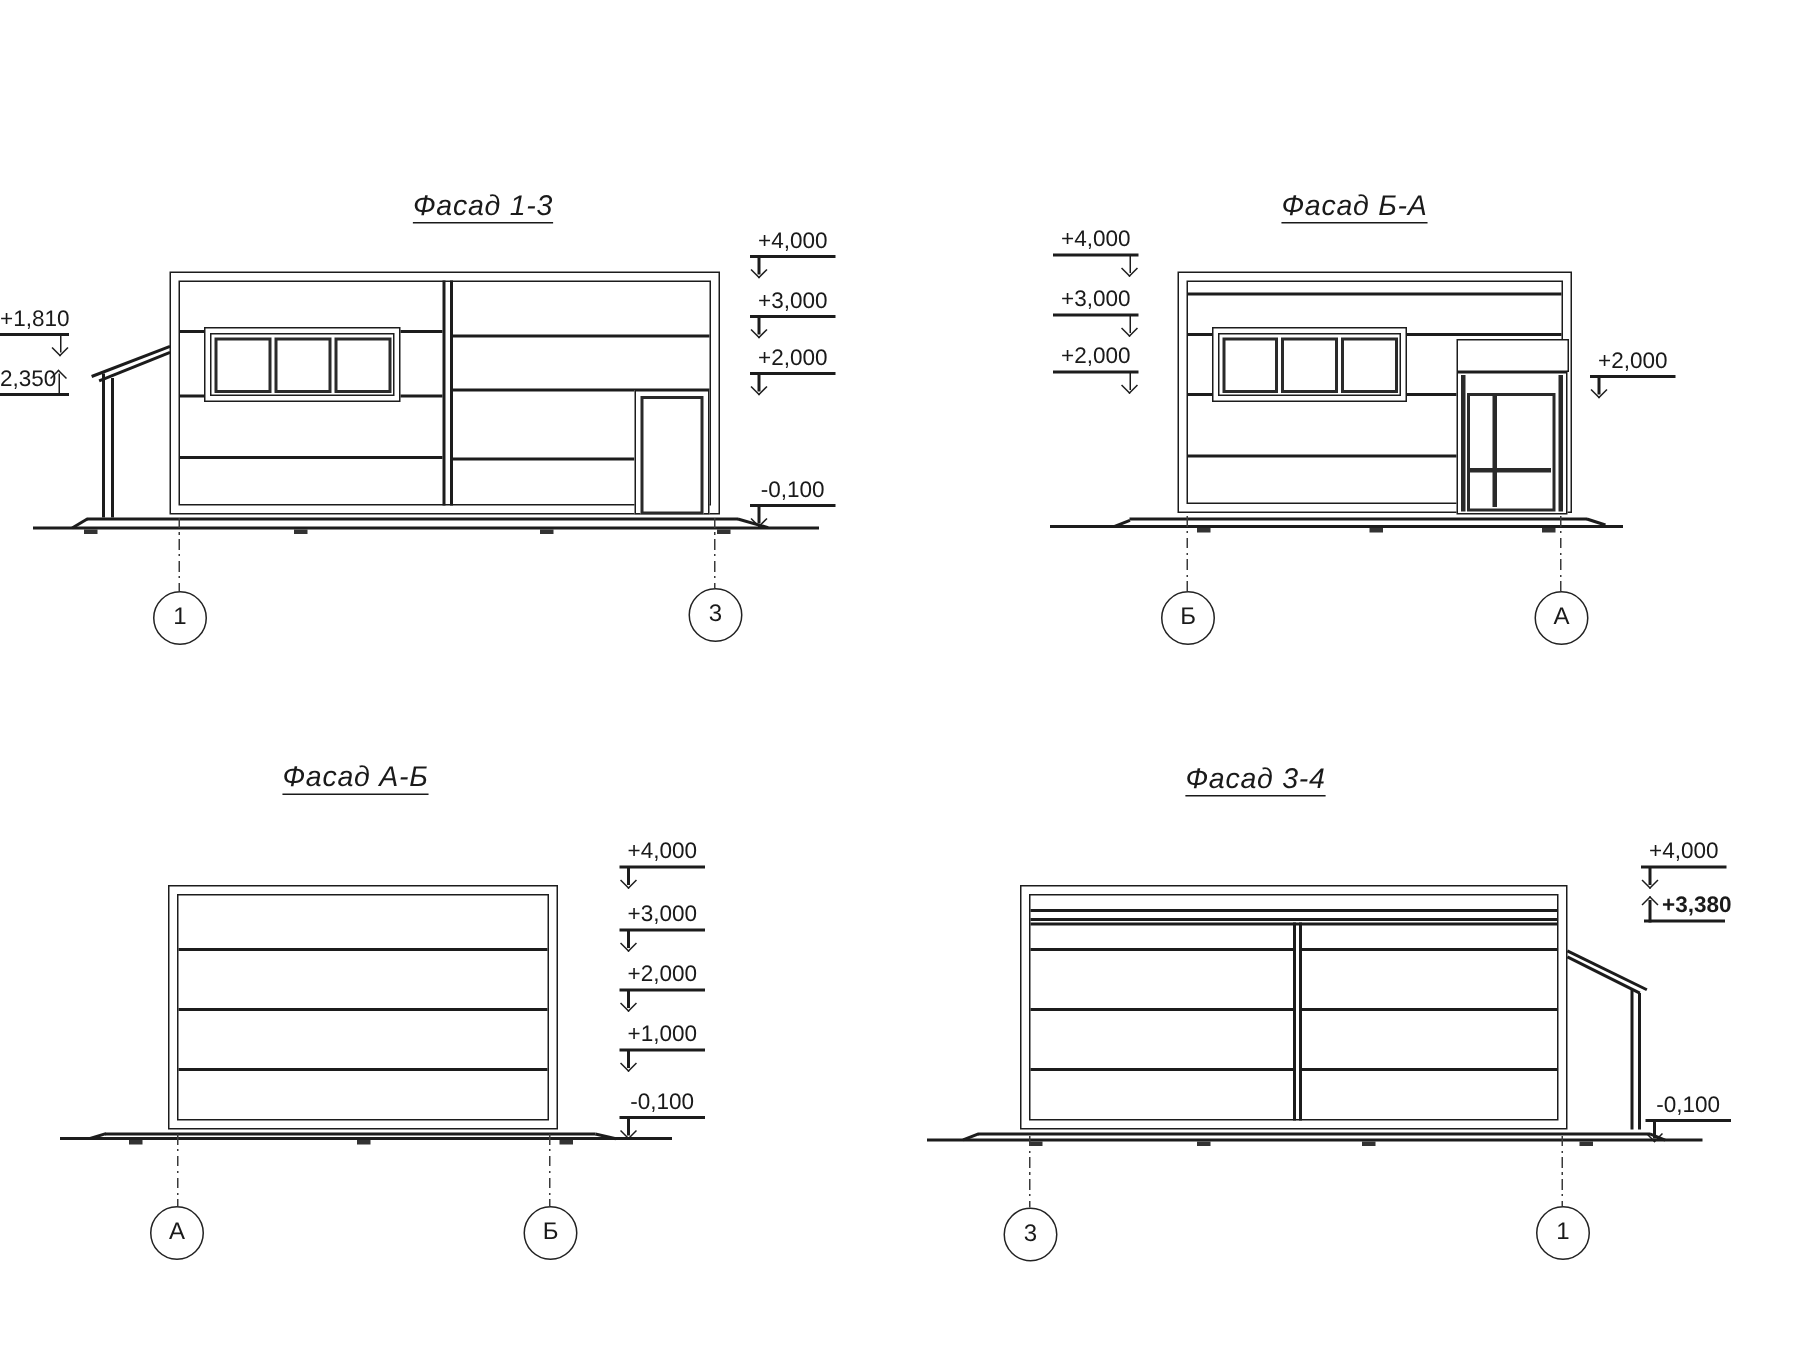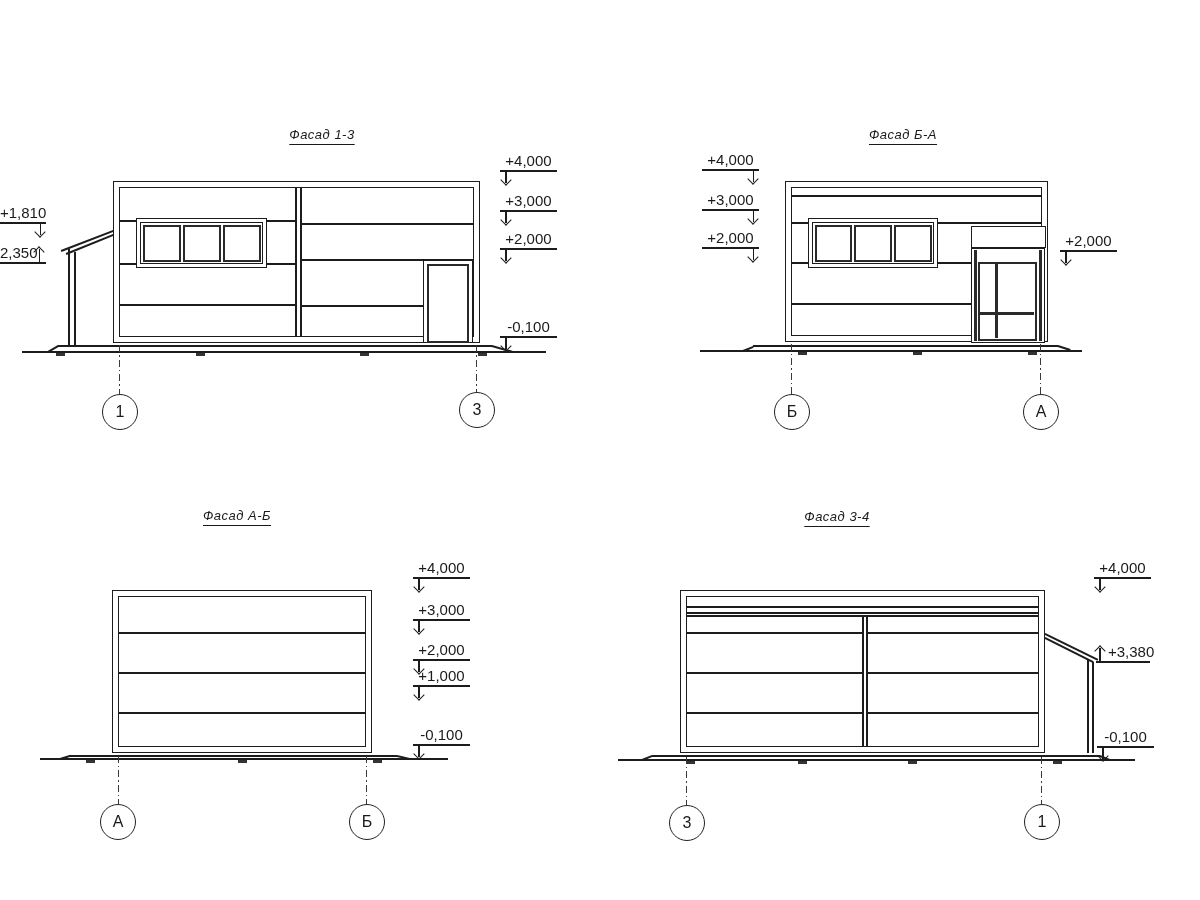--- a/index.html
+++ b/index.html
@@ -8,21 +8,21 @@
     font-family:"Liberation Sans", sans-serif; color:#1a1a1a; overflow:hidden;
   }
   
   .hline { position:absolute; height:1.5px; background:#1c1c1c; }
   .vline { position:absolute; width:1.5px; background:#1c1c1c; }
   .sline { position:absolute; height:1.5px; background:#1c1c1c; transform-origin:left center; }
   .rect  { position:absolute; border:1.5px solid #1c1c1c; background:#ffffff; box-sizing:border-box; }
   .rect.nofill { background:transparent; }
   
   .ftitle {
-    position:absolute; width:170px; text-align:center; font-size:13px; font-style:italic;
+    position:absolute; width:170px; text-align:center; font-size:19px; font-style:italic;
     text-decoration:underline; text-underline-offset:5px; white-space:nowrap; letter-spacing:.5px;
   }
   
   .mark { position:absolute; width:57px; }
   .mark .lbl { font-size:15px; line-height:16px; text-align:center; white-space:nowrap; margin-bottom:1px; }
   .mark .line { height:1.5px; background:#1c1c1c; }
   .mark .stem { position:absolute; width:1.5px; background:#1c1c1c; }
   .mark.down .stem { top:18px; height:12px; }
   .mark.down .stem::after {
     content:""; position:absolute; bottom:-1px; left:-3.4px; width:7px; height:7px;
@@ -247,21 +247,21 @@
     <div class="mark down arrow-left" style="left:413px;top:602px;">
       <div class="lbl">+3,000</div>
         <div class="line"></div>
         <span class="stem"></span>
     </div>
     <div class="mark down arrow-left" style="left:413px;top:642px;">
       <div class="lbl">+2,000</div>
         <div class="line"></div>
         <span class="stem"></span>
     </div>
-    <div class="mark down arrow-left" style="left:413px;top:668px;">
+    <div class="mark down arrow-left" style="left:413px;top:682px;">
       <div class="lbl">+1,000</div>
         <div class="line"></div>
         <span class="stem"></span>
     </div>
     <div class="mark down arrow-left" style="left:413px;top:727px;">
       <div class="lbl">-0,100</div>
         <div class="line"></div>
         <span class="stem"></span>
     </div>
   </section>
@@ -307,21 +307,21 @@
       </div>
     <div class="bubble" style="left:1024px;top:804px;">
         <span>1</span>
       </div>
 
     <div class="mark down arrow-left" style="left:1094px;top:560px;">
       <div class="lbl">+4,000</div>
         <div class="line"></div>
         <span class="stem"></span>
     </div>
-    <div class="mark up up-left" style="left:1096px;top:644px;width:54px;">
+    <div class="mark up up-left" style="left:1096px;top:596px;width:54px;font-weight:bold;">
       <div class="lbl">+3,380</div>
         <div class="line"></div>
         <span class="stem"></span>
     </div>
     <div class="mark down arrow-left" style="left:1097px;top:729px;">
       <div class="lbl">-0,100</div>
         <div class="line"></div>
         <span class="stem"></span>
     </div>
   </section>

